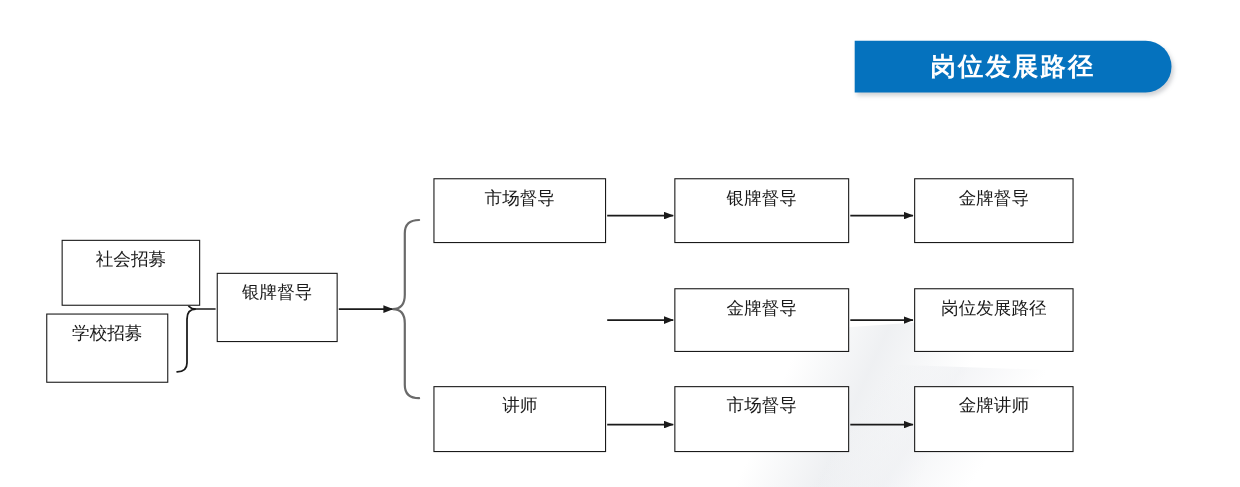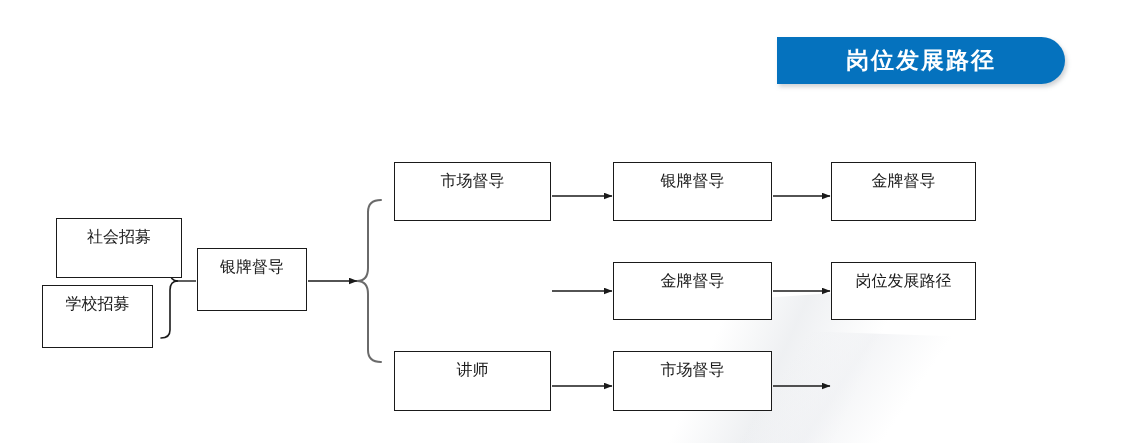--- a/index.html
+++ b/index.html
@@ -159,14 +159,17 @@
   <div class="node" style="left:831px; top:262px; width:145px; height:58px;">
     <span class="node-label">岗位发展路径</span>
   </div>
 
   <div class="node" style="left:394px; top:351px; width:157px; height:60px;">
     <span class="node-label">讲师</span>
   </div>
   <div class="node" style="left:613px; top:351px; width:159px; height:60px;">
     <span class="node-label">市场督导</span>
   </div>
+  <div class="node" style="left:831px; top:351px; width:145px; height:60px;">
+    <span class="node-label">金牌讲师</span>
+  </div>
 
 </div>
 
 </body></html>

